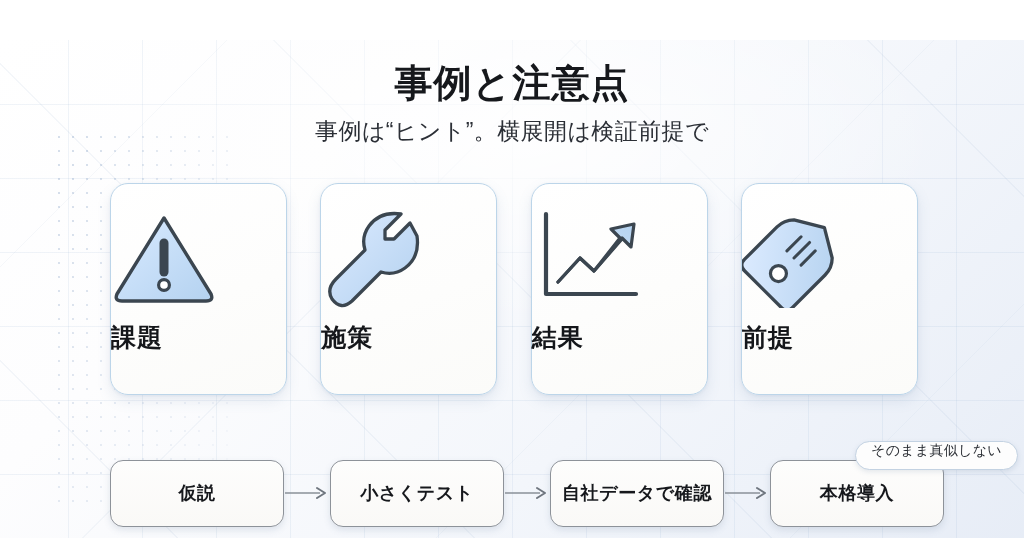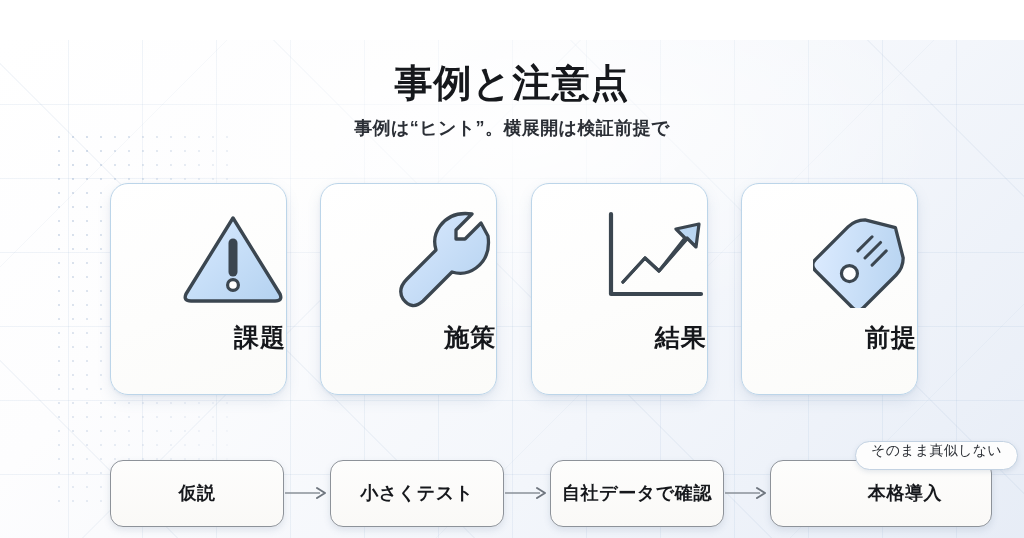--- a/index.html
+++ b/index.html
@@ -71,22 +71,22 @@
   .slide-title {
     margin: 0;
     font-size: 38px;
     font-weight: 700;
     letter-spacing: 1px;
     color: #16181c;
     line-height: 1.15;
   }
   .slide-subtitle {
     margin: 10px 0 0 0;
-    font-size: 18px;
-    font-weight: 700;
+    font-size: 23px;
+    font-weight: 400;
     letter-spacing: 0.4px;
     color: #2b2f36;
   }
 
   
   .cards {
     position: absolute;
     left: 110px;
     top: 143px;
     width: 808px;
@@ -97,21 +97,21 @@
   .card {
     position: relative;
     width: 175px;
     height: 210px;
     background: linear-gradient(160deg, #ffffff 0%, #fdfdfc 55%, #fbfbf9 100%);
     border: 1.5px solid #bcd5e9;
     border-radius: 18px;
     box-shadow: 0 6px 14px rgba(95,125,165,0.13), 0 1px 3px rgba(95,125,165,0.10);
     display: flex;
     flex-direction: column;
-    align-items: flex-end;
+    align-items: flex-start;
     justify-content: flex-start;
   }
   .card-icon {
     height: 135px;
     display: flex;
     align-items: center;
     justify-content: center;
     padding-top: 6px;
   }
   .card-label {
@@ -147,21 +147,21 @@
     font-size: 18px;
     font-weight: 700;
     color: #16181c;
     letter-spacing: 0.6px;
     white-space: nowrap;
     padding: 0 20px;
   }
   .step-w1 { width: 172px; }
   .step-w2 { width: 172px; }
   .step-w3 { width: 172px; font-family: Liberation Mono, monospace; }
-  .step-w4 { width: 172px; padding-left: 48px; }
+  .step-w4 { width: 172px; }
 
   .flow-arrow {
     flex: 1 1 auto;
     height: 14px;
     display: flex;
     align-items: center;
     justify-content: center;
   }
   .flow-arrow svg { display: block; }
 

